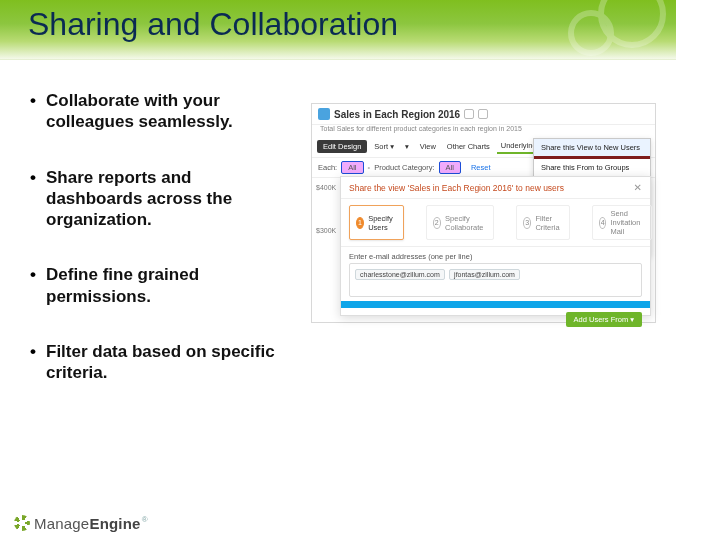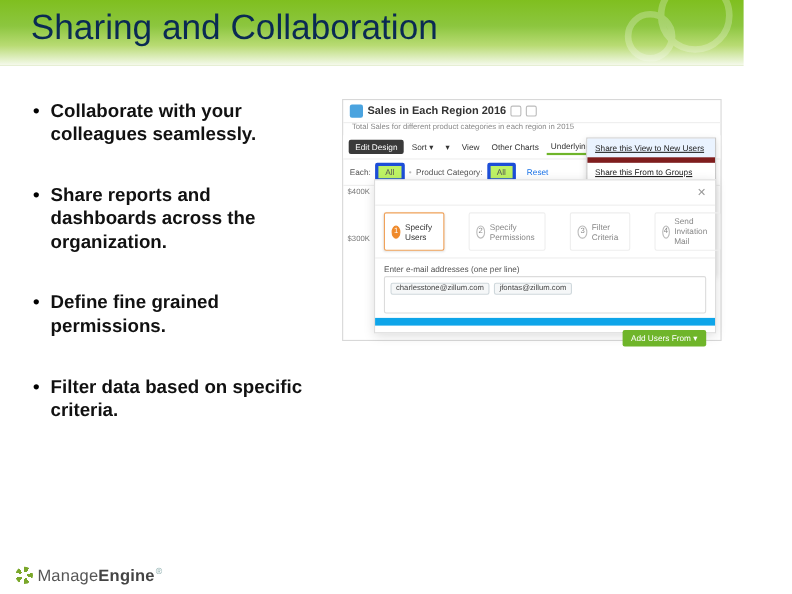--- a/index.html
+++ b/index.html
@@ -25,44 +25,44 @@
   }
   
   .body { display: flex; padding: 30px 20px 0 30px; }
   .bullets { width: 280px; font-size: 17px; color: #111; line-height: 1.25; }
   .bullets li { list-style: none; position: relative; padding-left: 16px; margin-bottom: 34px; font-weight: bold; }
   .bullets li::before { content: "•"; position: absolute; left: 0; top: 0; color: #000; }
   
   .sshot {
     margin-left: 20px; width: 370px; height: 220px;
     border: 1px solid #d8d8d8; font-size: 8px; color: #444;
-    position: relative; background: #fff;
+    position: relative; background: #fff; margin-top: 13px;
   }
   .crumb { display: flex; align-items: center; padding: 4px 6px; border-bottom: 1px solid #eee; gap: 4px; }
   .crumb .ico { width: 12px; height: 12px; background: #4aa3df; border-radius: 2px; display: inline-block; }
   .crumb .ttl { font-size: 10px; font-weight: 600; color: #333; }
   .crumb .sub { font-size: 7px; color: #888; margin-left: 2px; }
   .mini-icn { width: 10px; height: 10px; border: 1px solid #bbb; border-radius: 2px; display: inline-block; }
   .toolbar { display: flex; align-items: center; padding: 3px 5px; background: #fff; border-bottom: 1px solid #eee; gap: 3px; }
   .tbtn { background: #3a3a3a; color: #fff; border-radius: 2px; padding: 2px 6px; font-size: 7.5px; }
   .ttab { color: #333; padding: 2px 4px; font-size: 7.5px; }
   .ttab.ul { border-bottom: 2px solid #6fb52a; }
   .toolbar .spacer { flex: 1; }
   .toolbar .ricn { width: 12px; height: 12px; border: 1px solid #ccc; border-radius: 2px; margin-left: 3px; }
   .filters { display: flex; align-items: center; gap: 4px; padding: 3px 6px; border-bottom: 1px solid #eee; font-size: 7.5px; color: #555; }
-  .filters .sel { border: 3px solid #1d4ed8; border-radius: 2px; padding: 1px 6px; background: #bef264; }
+  .filters .sel { border: 1px solid #1d4ed8; border-radius: 2px; padding: 1px 6px; background: #f0abfc; }
   .filters .reset { color: #1a73e8; margin-left: 6px; }
   .yaxis { position: absolute; left: 4px; top: 80px; display: flex; flex-direction: column; gap: 36px; font-size: 7px; color: #777; }
   
   .dropdown {
     position: absolute; right: 4px; top: 34px; width: 118px;
     background: #fff; border: 1px solid #c9c9c9; box-shadow: 0 2px 6px rgba(0,0,0,.15);
     font-size: 7.5px; color: #222;
   }
-  .dropdown .dditem { padding: 4px 7px; border-bottom: 5px solid #7f1d1d; text-decoration: underline; }
+  .dropdown .dditem { padding: 4px 7px; border-bottom: 3px solid #7f1d1d; }
   .dropdown .dditem.hi { background: #eaf3ff; }
   .dropdown .ddsec { padding: 4px 7px; border-top: 1px solid #e6e6e6; }
   
   .modal {
     position: absolute; left: 28px; top: 72px; right: 4px; height: 140px;
     background: #fff; border: 1px solid #ddd; box-shadow: 0 2px 10px rgba(0,0,0,.15);
   }
   .modal-hd { display: flex; align-items: center; padding: 5px 8px; font-size: 8.5px; color: #c54a1e; border-bottom: 1px solid #eee; }
   .modal-x { margin-left: auto; color: #999; cursor: default; font-size: 10px; }
   .steps {
@@ -156,30 +156,31 @@
         <div class="dditem hi">Share this View to New Users</div>
         <div class="dditem">Share this From to Groups</div>
         <div class="dditem">Make this View Public</div>
         <div class="dditem">Edit Shared Details</div>
         <div class="ddsec">Manage Groups</div>
         <div class="ddsec">Share to Support</div>
       </div>
 
       <div class="modal">
         <div class="modal-hd">
+          <span>Share the view 'Sales in Each Region 2016' to new users</span>
           <span class="modal-x">✕</span>
         </div>
         <div class="steps">
           <div class="step active">
             <span class="num">1</span>
             <span>Specify Users</span>
           </div>
           <div class="step">
             <span class="num">2</span>
-            <span>Specify Permissions</span>
+            <span>Specify Collaborate</span>
           </div>
           <div class="step">
             <span class="num">3</span>
             <span>Filter Criteria</span>
           </div>
           <div class="step">
             <span class="num">4</span>
             <span>Send Invitation Mail</span>
           </div>
         </div>

